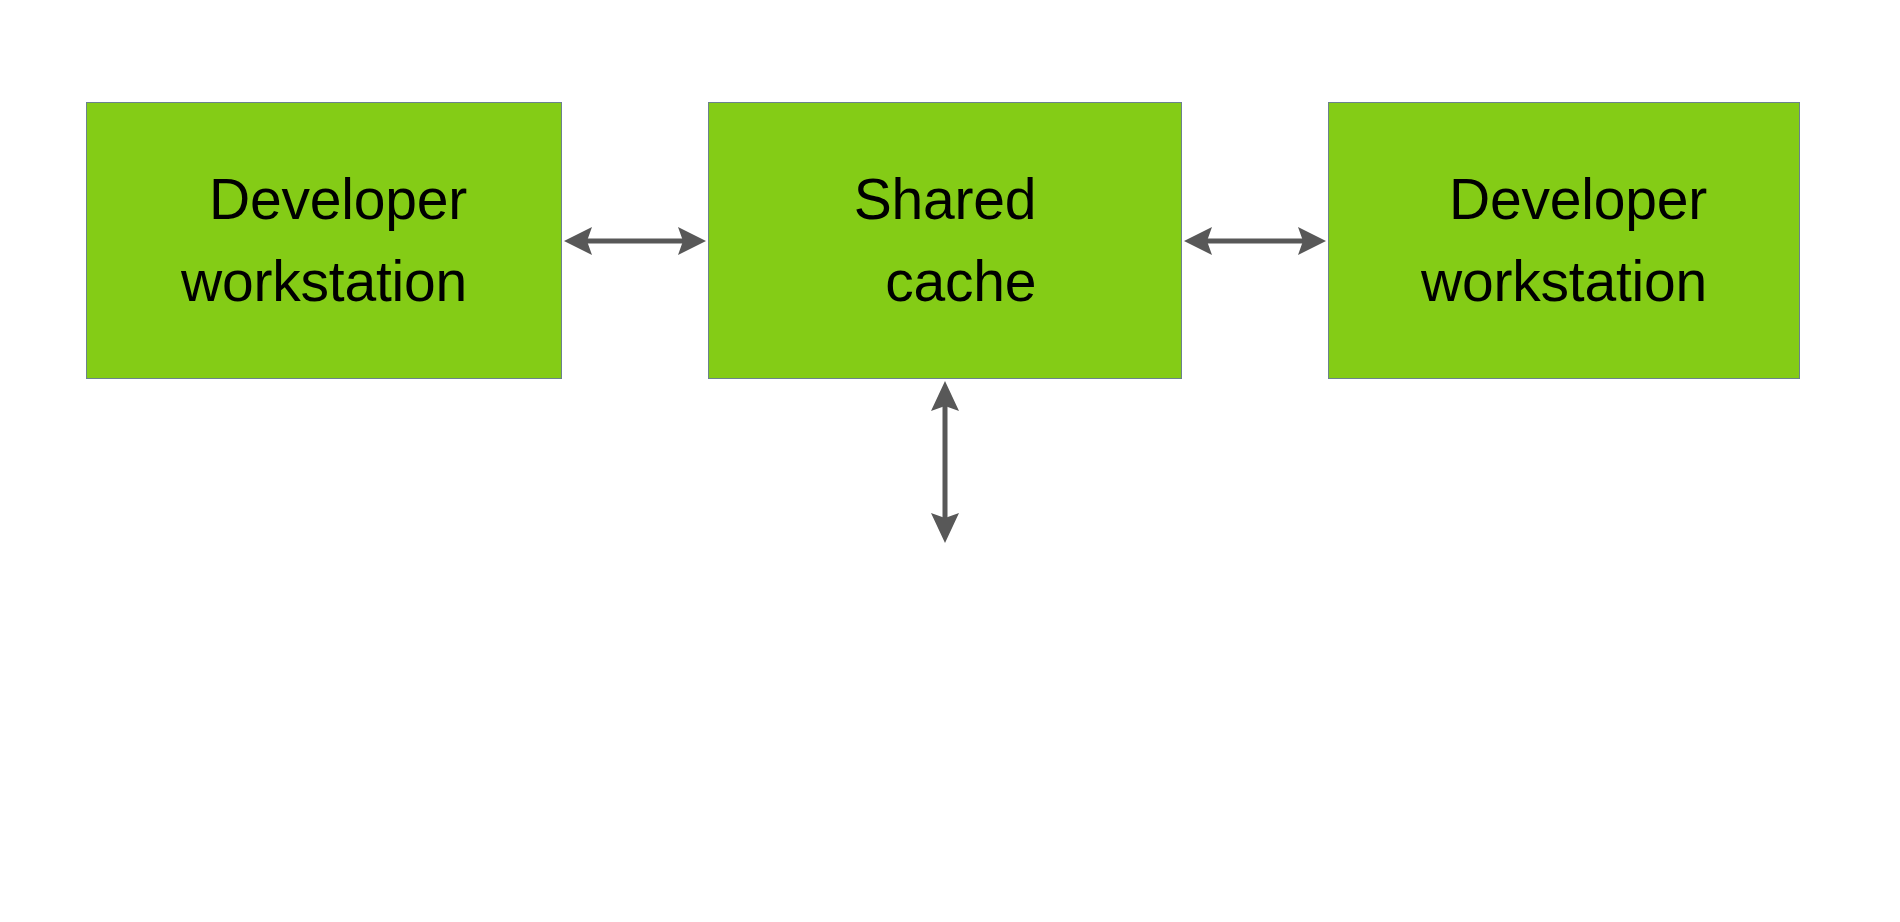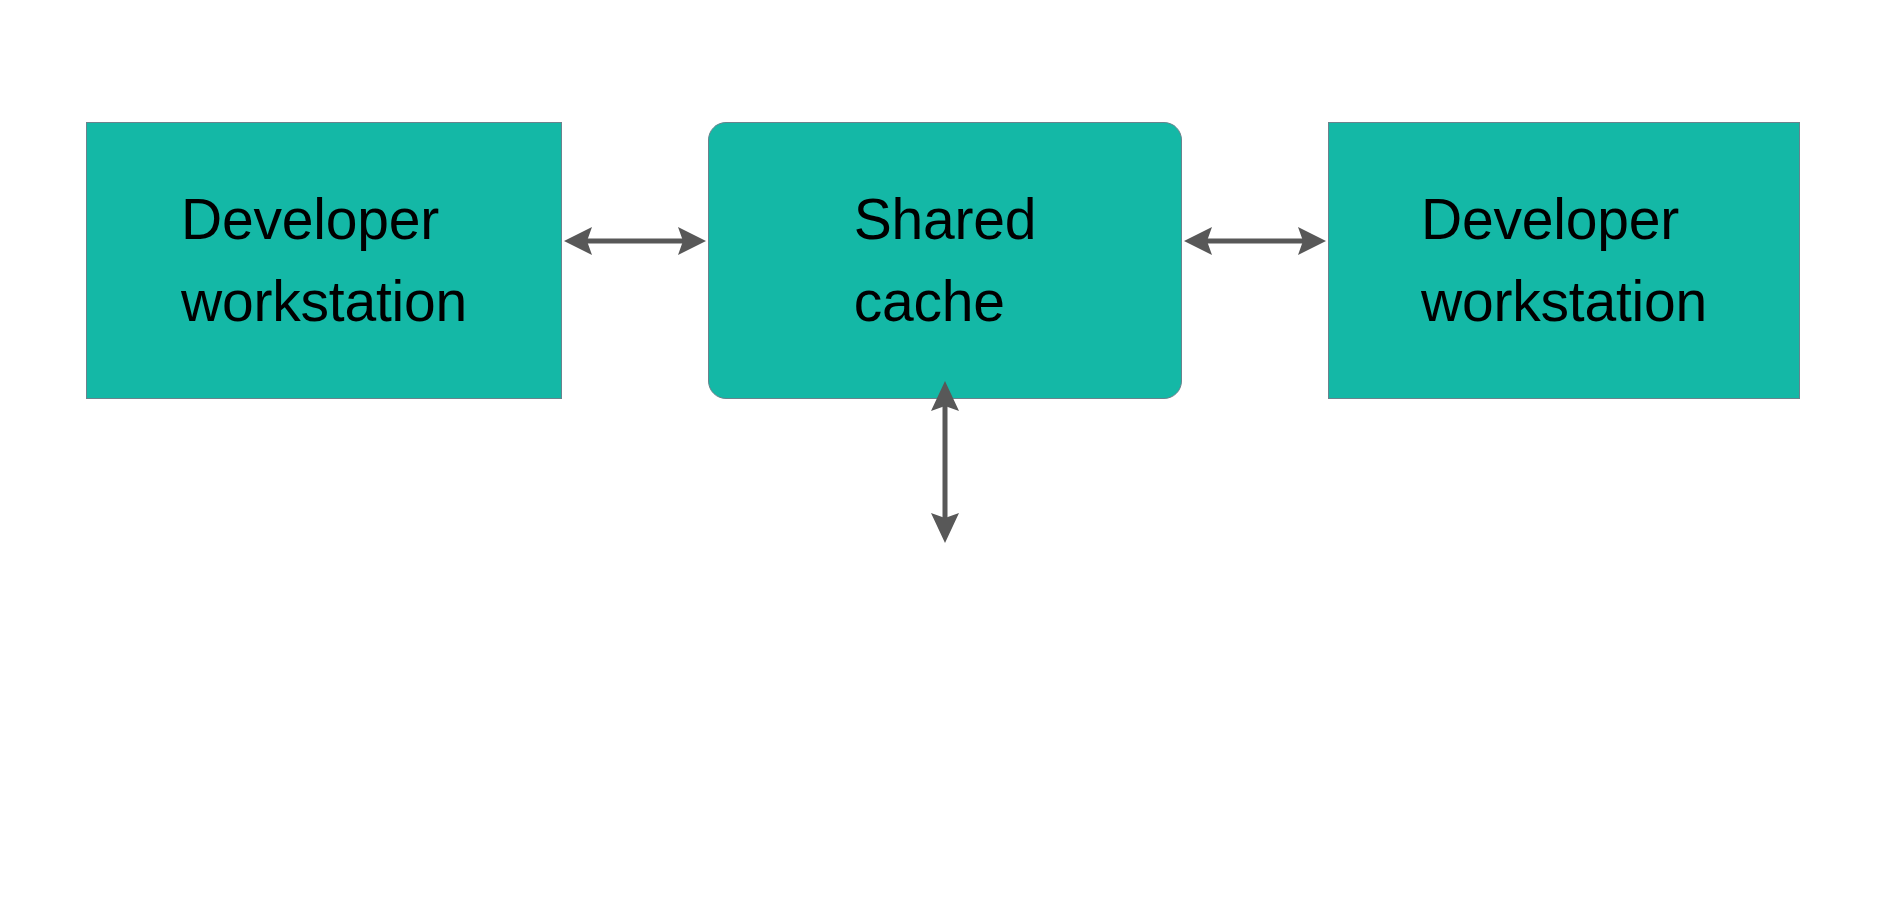--- a/index.html
+++ b/index.html
@@ -15,27 +15,26 @@
   }
   #diagram-canvas {
     position: relative;
     width: 1900px;
     height: 922px;
     background: #ffffff;
   }
   .node-box {
     position: absolute;
     box-sizing: border-box;
-    background: #14b8a6;
+    background: #84cc16;
     border: 1.6px solid #6b828d;
     display: flex;
     align-items: center;
     justify-content: center;
-    text-align: left;
-    margin-top: 20px;
+    text-align: right;
   }
   .node-label {
     color: #000000;
     font-family: "Liberation Sans", sans-serif;
     font-size: 57px;
     line-height: 1.43;
     font-weight: 400;
     letter-spacing: -0.2px;
     white-space: pre-line;
     padding: 0 6px;
@@ -52,21 +51,21 @@
 </head>
 <body>
 
 <div id="diagram-canvas">
 
   <div class="node-box" style="left:86px; top:102px; width:476px; height:277px;">
     <span class="node-label">Developer
 workstation</span>
   </div>
 
-  <div class="node-box" style="left:708px; top:102px; width:474px; height:277px;border-radius:18px;">
+  <div class="node-box" style="left:708px; top:102px; width:474px; height:277px;">
     <span class="node-label">Shared
 cache</span>
   </div>
 
   <div class="node-box" style="left:1328px; top:102px; width:472px; height:277px;">
     <span class="node-label">Developer
 workstation</span>
   </div>
 
 

